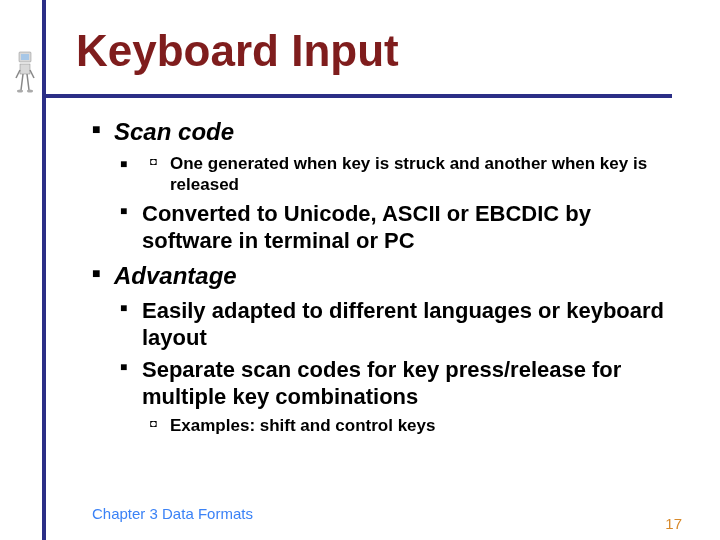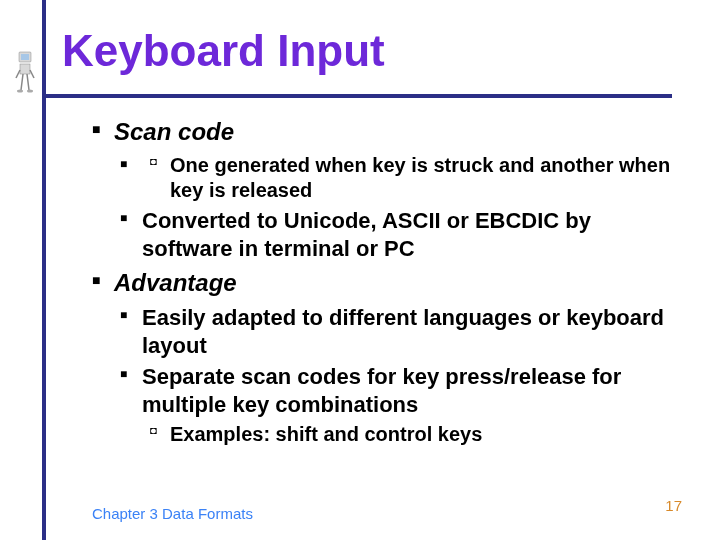--- a/index.html
+++ b/index.html
@@ -22,25 +22,25 @@
   }
   .icon-decoration {
     position: absolute;
     left: 14px;
     top: 50px;
     width: 22px;
     height: 44px;
   }
   .title {
     position: absolute;
-    left: 62px;
+    left: 76px;
     top: 26px;
     font-size: 44px;
     font-weight: bold;
-    color: #6d28d9;
+    color: #7f1d1d;
     letter-spacing: 0px;
   }
   .hrule {
     position: absolute;
     left: 46px;
     top: 94px;
     width: 626px;
     height: 4px;
     background: #2b2e86;
   }
@@ -92,21 +92,21 @@
     left: 0;
     top: 4px;
     font-size: 12px;
     color: #000;
   }
   .lvl3 {
     margin-top: 4px;
     margin-left: 8px;
   }
   .lvl3 > li {
-    font-size: 20px;
+    font-size: 17px;
     font-style: normal;
     line-height: 1.25;
     padding-left: 20px;
     position: relative;
     margin-bottom: 4px;
   }
   .lvl3 > li::before {
     content: "◘";
     position: absolute;
     left: 0;
@@ -117,21 +117,21 @@
   .footer-left {
     position: absolute;
     left: 92px;
     bottom: 18px;
     font-size: 15px;
     color: #3b82f6;
   }
   .footer-right {
     position: absolute;
     right: 38px;
-    bottom: 26px;
+    bottom: 8px;
     font-size: 15px;
     color: #d88a2b;
   }
 </style>
 </head>
 <body>
 
 <div class="vline"></div>
 
 <div class="icon-decoration">

